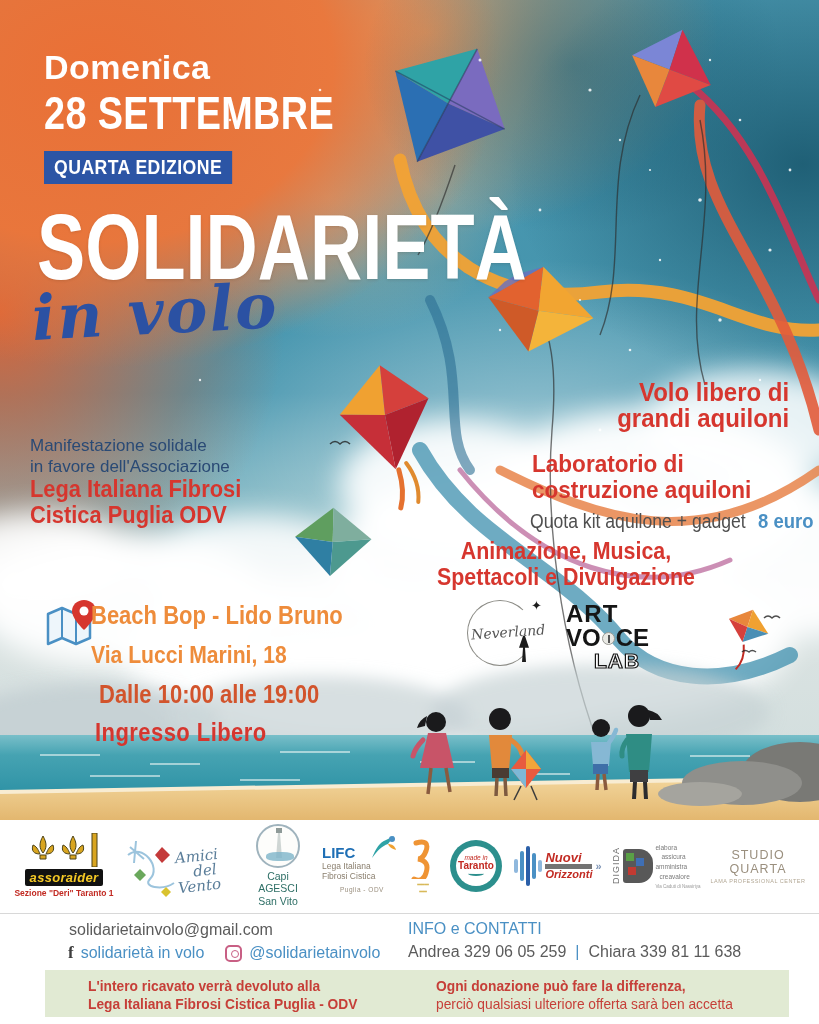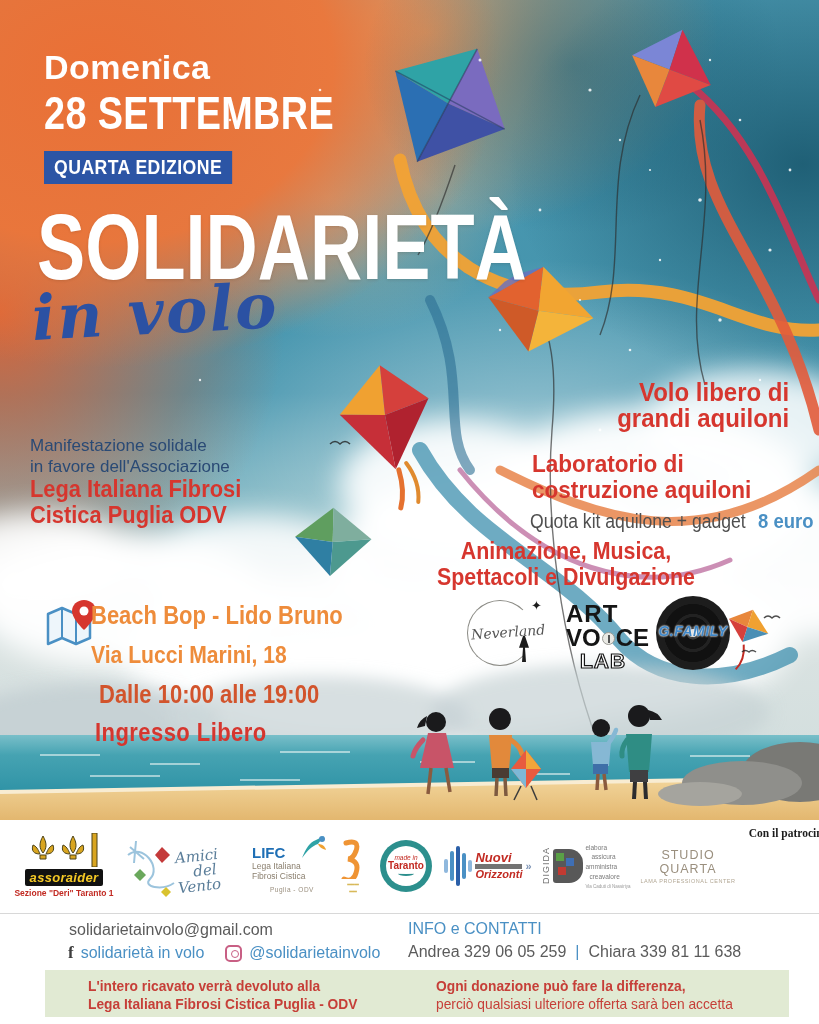--- a/index.html
+++ b/index.html
@@ -51,21 +51,21 @@
   .neverland{left:465px;top:600px;width:96px;height:72px;}
   .neverland .ring{position:absolute;left:2px;top:0;width:66px;height:66px;border:1.5px solid #8a8a84;border-radius:50%;border-right-color:transparent;}
   .neverland .nv-text{position:absolute;left:6px;top:24px;font-family:"DejaVu Serif",serif;font-style:italic;font-size:14px;color:#555;transform:rotate(-4deg);}
   .neverland .fairy{position:absolute;left:66px;top:-2px;font-size:13px;color:#1c1c1c;}
   .neverland .pan{position:absolute;left:54px;top:36px;width:10px;height:26px;background:#1c1c1c;clip-path:polygon(40% 0,60% 0,100% 45%,60% 45%,70% 100%,30% 100%,40% 45%,0 45%);}
   .artvoice{left:566px;top:600px;width:92px;height:70px;color:#151515;font-weight:800;}
   .artvoice .l1{font-size:24px;letter-spacing:1px;}
   .artvoice .l2{font-size:24px;margin-top:-4px;display:flex;align-items:center;gap:1px;}
   .artvoice .mic{display:inline-block;width:13px;height:13px;border-radius:50%;background:#e9e9e4;border:1px solid #9a9a94;position:relative;}
   .artvoice .mic:after{content:"";position:absolute;left:5px;top:2px;width:2px;height:8px;background:#555;}
-  .artvoice .l3{font-size:21px;margin-left:14px;margin-top:-3px;color:#fff;-webkit-text-stroke:1.2px #151515;letter-spacing:1px;}
+  .artvoice .l3{font-size:21px;margin-left:28px;margin-top:-3px;color:#fff;-webkit-text-stroke:1.2px #151515;letter-spacing:1px;}
   .gfamily{left:656px;top:596px;width:74px;height:74px;}
   .gfamily .disc{position:absolute;inset:0;border-radius:50%;background:radial-gradient(circle,#3a3a3a 12%,#111 13% 30%,#222 31% 36%,#111 37% 55%,#1d1d1d 56% 75%,#0d0d0d 76%);}
   .gfamily .hole{position:absolute;left:33px;top:33px;width:8px;height:8px;border-radius:50%;background:#ddd;}
   .gfamily .gtxt{position:absolute;left:-6px;top:27px;width:86px;text-align:center;font-size:14px;font-weight:800;font-style:italic;color:#3f86c6;text-shadow:0 0 2px #fff,0 0 2px #fff;letter-spacing:.5px;}
 
   
   .strip{position:absolute;left:0;top:820px;width:819px;height:94px;background:#fff;z-index:7;
          display:flex;align-items:center;gap:6px;padding:4px 8px 6px 12px;border-bottom:1px solid #d8d8d8;}
   .strip .logo{display:flex;flex-direction:column;align-items:center;justify-content:center;text-align:center;flex:0 0 auto;}
   .assoraider{width:104px;}
@@ -397,25 +397,20 @@
   </div>
   <div class="pn artvoice">
     <div class="l1">ART</div>
     <div class="l2">
       <span>VO</span>
         <span class="mic"></span>
         <span>CE</span>
     </div>
     <div class="l3">LAB</div>
   </div>
-  <div class="pn gfamily">
-    <span class="disc"></span>
-    <span class="hole"></span>
-    <span class="gtxt">G.FAMILY</span>
-  </div>
 
   <div class="strip">
 
     <div class="logo assoraider">
       <div class="asso-icons">
         <svg width="26" height="32" viewBox="0 0 26 32">
             <path d="M13 1 C9 8 9 13 13 18 C17 13 17 8 13 1 Z M3 10 C1 16 4 19 10 19 C8 14 6 11 3 10 Z M23 10 C25 16 22 19 16 19 C18 14 20 11 23 10 Z M10 20 h6 v4 h-6 Z" fill="#d9a520" stroke="#4c4318" stroke-width="1"></path>
           </svg>
         <svg width="26" height="32" viewBox="0 0 26 32">
             <path d="M13 1 C9 8 9 13 13 18 C17 13 17 8 13 1 Z M3 10 C1 16 4 19 10 19 C8 14 6 11 3 10 Z M23 10 C25 16 22 19 16 19 C18 14 20 11 23 10 Z M10 20 h6 v4 h-6 Z" fill="#d9a520" stroke="#4c4318" stroke-width="1"></path>
@@ -435,20 +430,32 @@
         <polygon points="40,14 48,22 40,30 33,22" fill="#c43a3a"></polygon>
         <polygon points="18,36 24,42 18,48 12,42" fill="#6aa85c"></polygon>
         <polygon points="44,54 49,59 44,64 39,59" fill="#d9c22f"></polygon>
       </svg>
       <div class="am-text">
         <span>Amici</span><br>
         <span style="margin-left:14px">del Vento</span>
       </div>
     </div>
 
+    <div class="logo agesci">
+      <div class="circ">
+        <span class="lh"></span>
+          <span class="lh-top"></span>
+          <span class="sea-sq"></span>
+      </div>
+      <div class="agesci-cap">
+        <span>Capi</span><br>
+        <span>AGESCI</span><br>
+        <span>San Vito</span>
+      </div>
+    </div>
 
     <div class="logo lifc">
       <svg width="30" height="30" viewBox="0 0 30 30">
         <path d="M4,26 C10,18 14,14 20,12 L26,4 L18,8 C12,10 8,16 4,26 Z" fill="#2fa3a6"></path>
         <path d="M20,12 C24,12 27,14 28,18 C24,17 21,15 20,12 Z" fill="#f0a131"></path>
         <circle cx="24" cy="7" r="3" fill="#4a90c4"></circle>
       </svg>
       <div class="lifc-name">LIFC</div>
       <div class="lifc-cap">
         <span>Lega Italiana</span><br>

